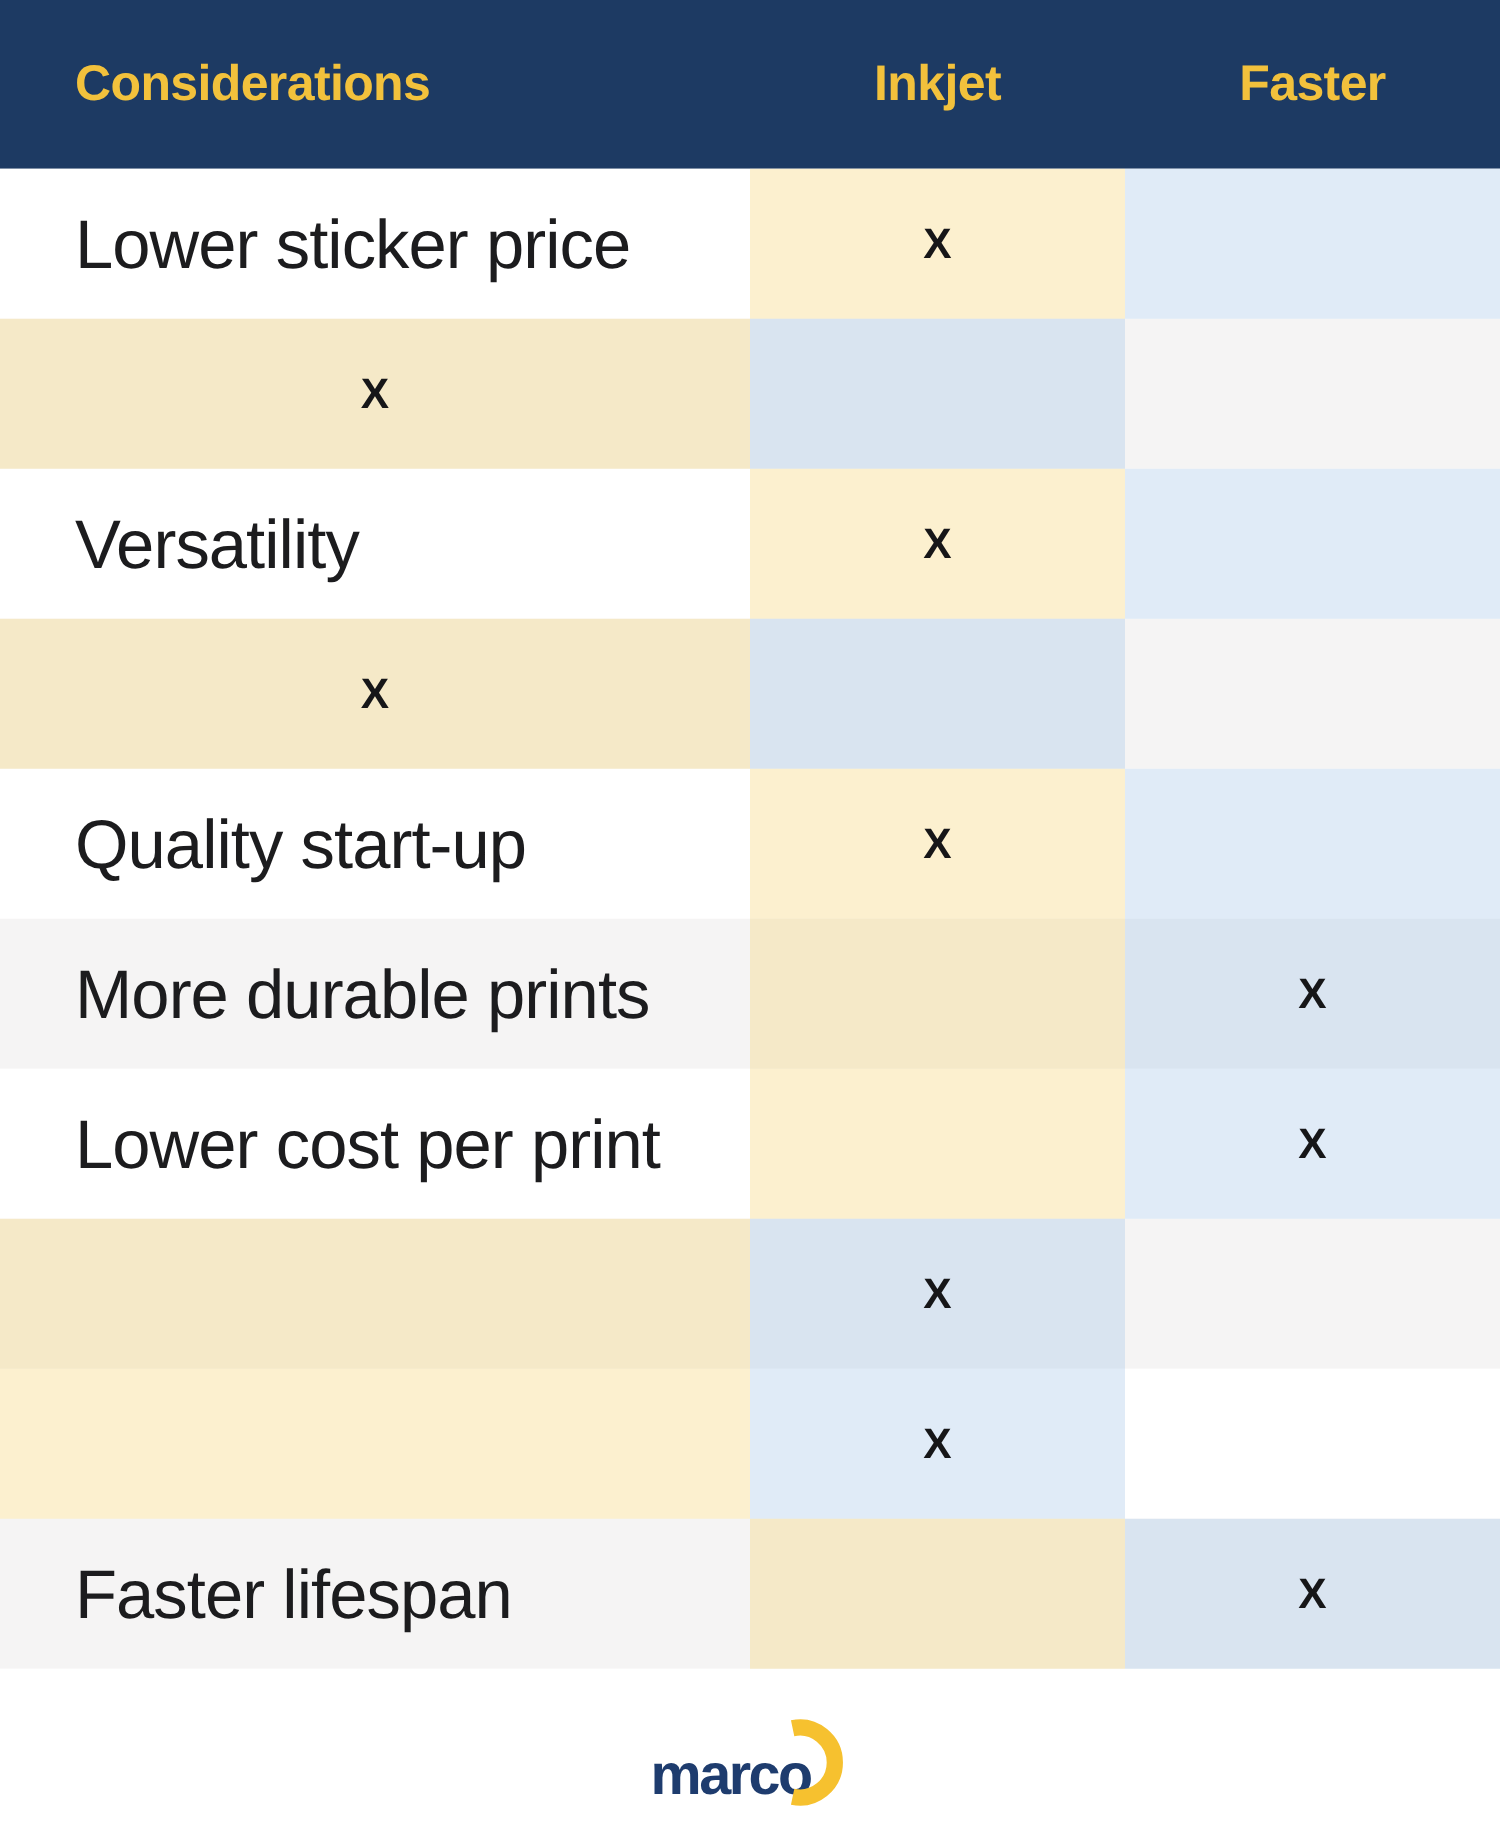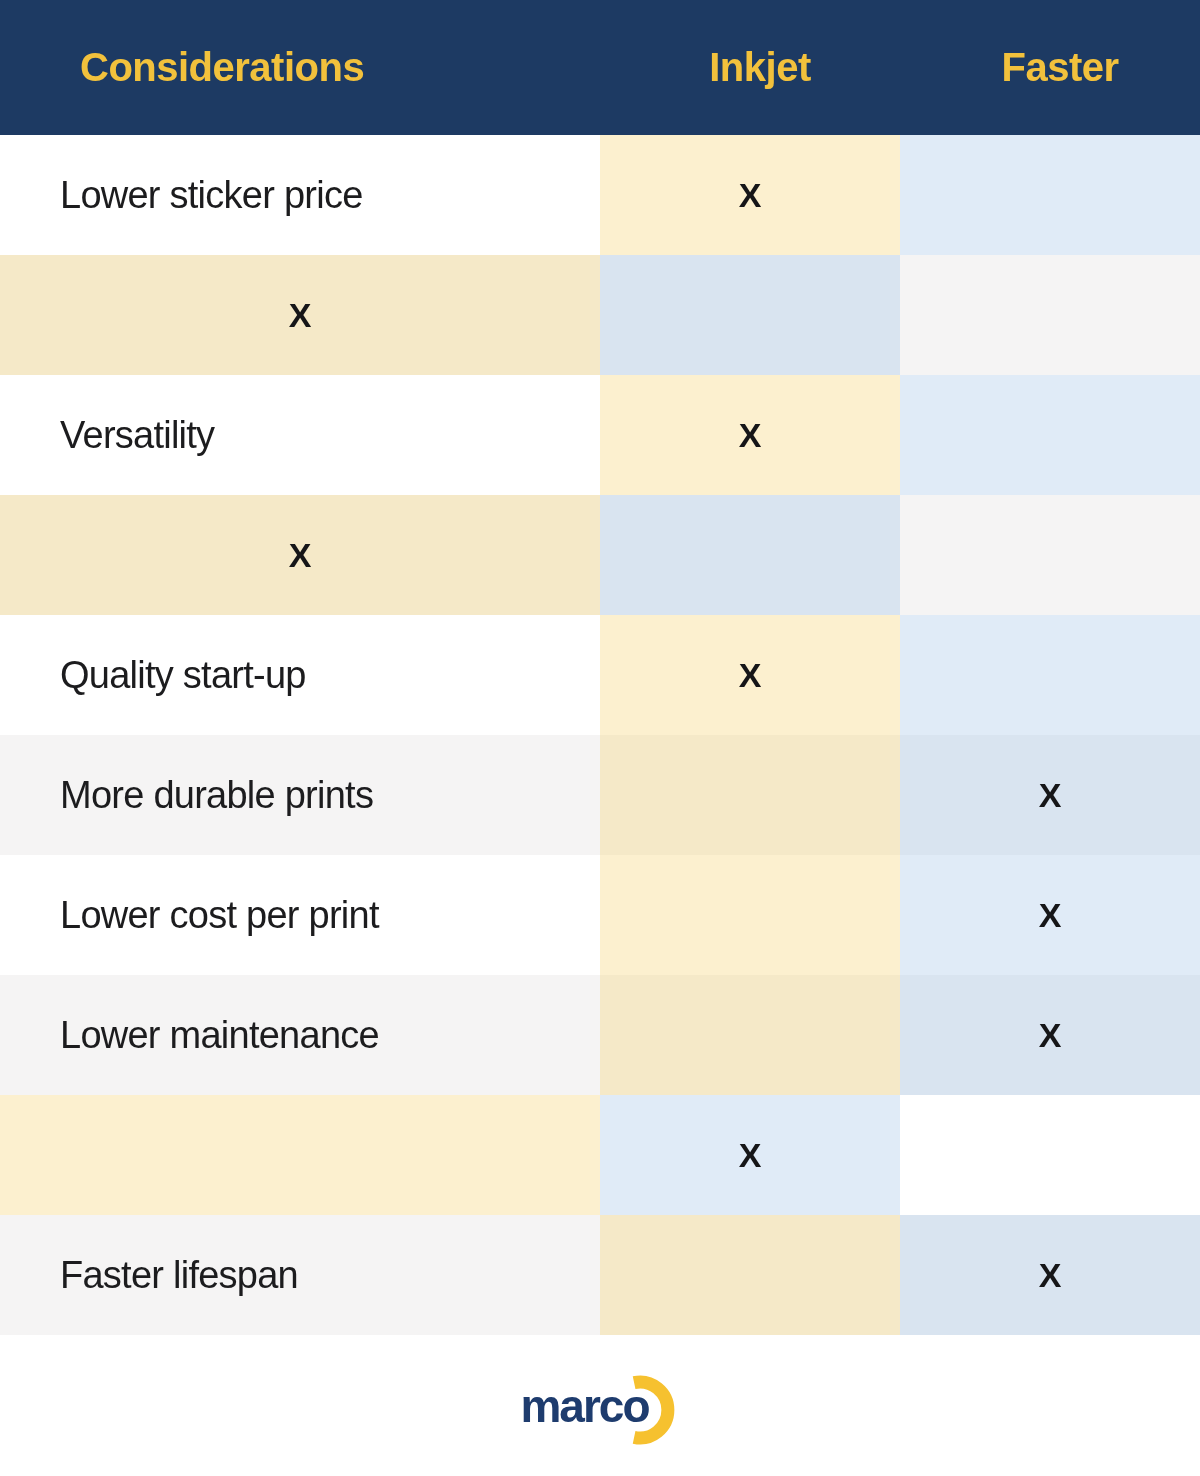--- a/index.html
+++ b/index.html
@@ -19,35 +19,34 @@
     height: 135px;
     background: var(--navy);
   }
   .table-header .hcell {
     display: flex;
     align-items: center;
     color: var(--gold-header-text);
     font-size: 40px;
     font-weight: 700;
     letter-spacing: -0.5px;
-    margin-left: 20px;
   }
   .hcell.first { padding-left: 60px; }
   .hcell.centered { justify-content: center; padding-left: 0; }
   
   .row { height: 120px; background: #ffffff; }
   .row:nth-child(even) { background: var(--row-stripe); }
   .cell {
     display: flex;
     align-items: center;
     height: 100%;
   }
   .cell.label {
     padding-left: 60px;
-    font-size: 38px;
+    font-size: 55px;
     font-weight: 400;
     letter-spacing: -0.75px;
     color: var(--ink-text);
   }
   .cell.inkjet { justify-content: center; background: var(--inkjet-col-overlay); }
   .cell.laser  { justify-content: center; background: var(--laser-col-overlay); }
   .mark {
     font-size: 34px;
     font-weight: 700;
     color: #161618;
@@ -55,21 +54,21 @@
   
   .footer {
     height: 141px;
     display: flex;
     align-items: center;
     justify-content: center;
     background: #ffffff;
   }
   .logo {
     display: flex;
-    align-items: center;
+    align-items: flex-end;
   }
   .logo-text {
     font-size: 46px;
     font-weight: 700;
     letter-spacing: -2px;
     color: var(--logo-navy);
   }
   .logo-arc {
     width: 80px;
     height: 80px;
@@ -142,21 +141,20 @@
   <div class="row grid-row">
     <div class="cell label">Lower cost per print</div>
     <div class="cell inkjet">
         <span class="mark"></span>
       </div>
     <div class="cell laser">
         <span class="mark">X</span>
       </div>
   </div>
   <div class="row grid-row">
-    <div class="cell label">Lower maintenance</div>
     <div class="cell inkjet">
         <span class="mark"></span>
       </div>
     <div class="cell laser">
         <span class="mark">X</span>
       </div>
   </div>
   <div class="row grid-row">
     <div class="cell inkjet">
         <span class="mark"></span>

